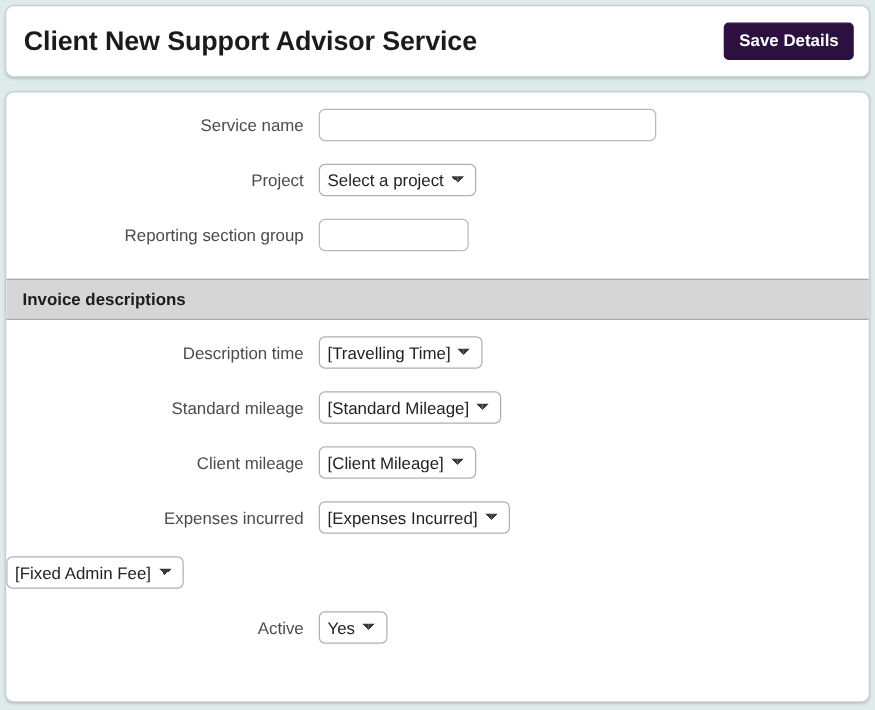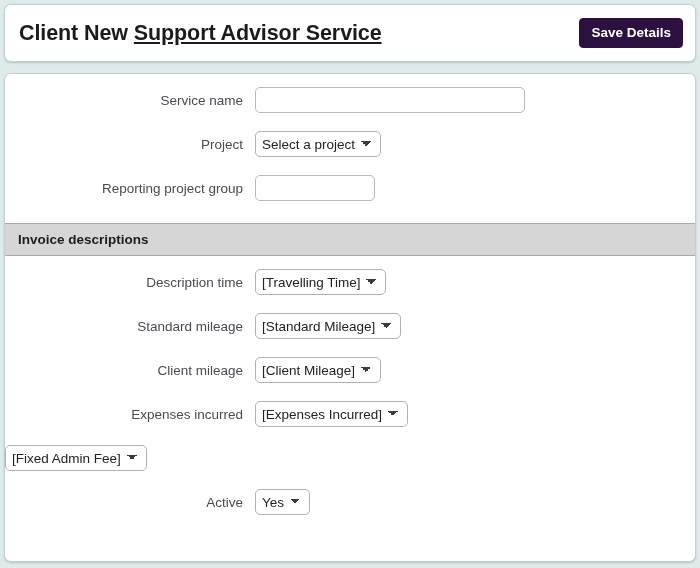--- a/index.html
+++ b/index.html
@@ -44,21 +44,20 @@
     flex: none;
   }
   .page-title {
     font-size: 21.5px;
     font-weight: bold;
     color: #1b1b1b;
     letter-spacing: -0.1px;
     white-space: nowrap;
   }
   .page-title .underlined {
-    text-decoration: underline;
     text-underline-offset: 2px;
   }
   .save-btn {
     background: #2b1040;
     color: #ffffff;
     border: 1px solid #2b1040;
     border-radius: 4px;
     font-family: "Liberation Sans", sans-serif;
     font-size: 13.5px;
     font-weight: bold;
@@ -181,21 +180,21 @@
     <div class="form-row">
       <div class="field-label">Project</div>
       <div class="field-control">
         <select class="select-field">
           <option>Select a project</option>
         </select>
       </div>
     </div>
 
     <div class="form-row">
-      <div class="field-label">Reporting project group</div>
+      <div class="field-label">Reporting section group</div>
       <div class="field-control">
         <input class="text-field narrow" type="text" value="" style="">
       </div>
     </div>
 
     <div class="section-band">Invoice descriptions</div>
 
 
     <div class="form-row">
       <div class="field-label">Description time</div>

